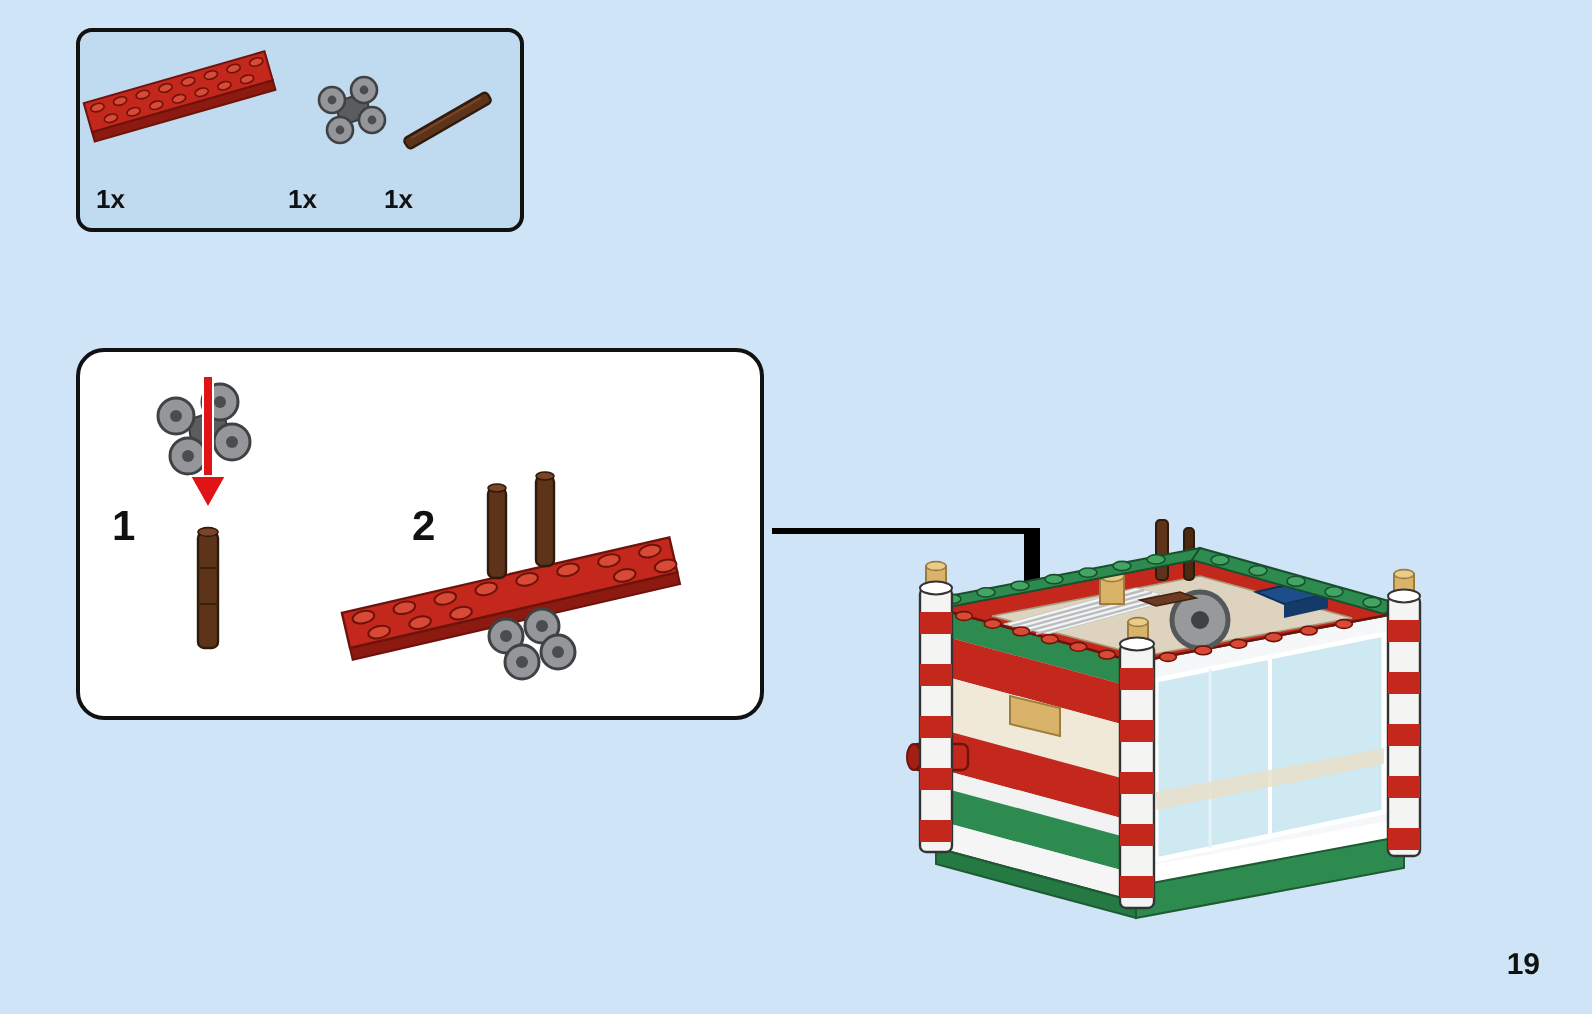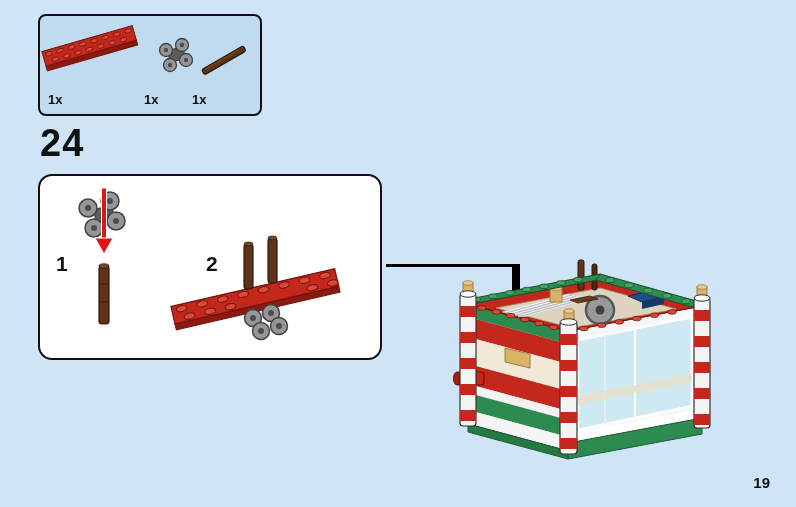--- a/index.html
+++ b/index.html
@@ -87,21 +87,20 @@
       <g transform="translate(164,58) rotate(-30)">
         <rect x="0" y="-5" width="48" height="6" rx="2" fill="#5d3319" stroke="#2f1a0b" stroke-width="1.2"></rect>
         <line x1="4" y1="-3.5" x2="44" y2="-3.5" stroke="#7a4526" stroke-width="1"></line>
       </g>
     </svg>
     <span class="qty q1">1x</span>
     <span class="qty q2">1x</span>
     <span class="qty q3">1x</span>
   </div>
 
-  <div class="step-num">24</div>
 
   <div class="assembly-box">
     <span class="sub-label s1">1</span>
     <span class="sub-label s2">2</span>
 
     <svg class="step1-art" width="120" height="152" viewBox="0 0 120 152">
 
       <g>
         <polygon points="26,22 44,16 46,30 28,36" fill="#5a5c5e" stroke="#3a3c3e" stroke-width="1"></polygon>
         <circle cx="20" cy="20" r="9" fill="#94969a" stroke="#3f4142" stroke-width="1.5"></circle>

